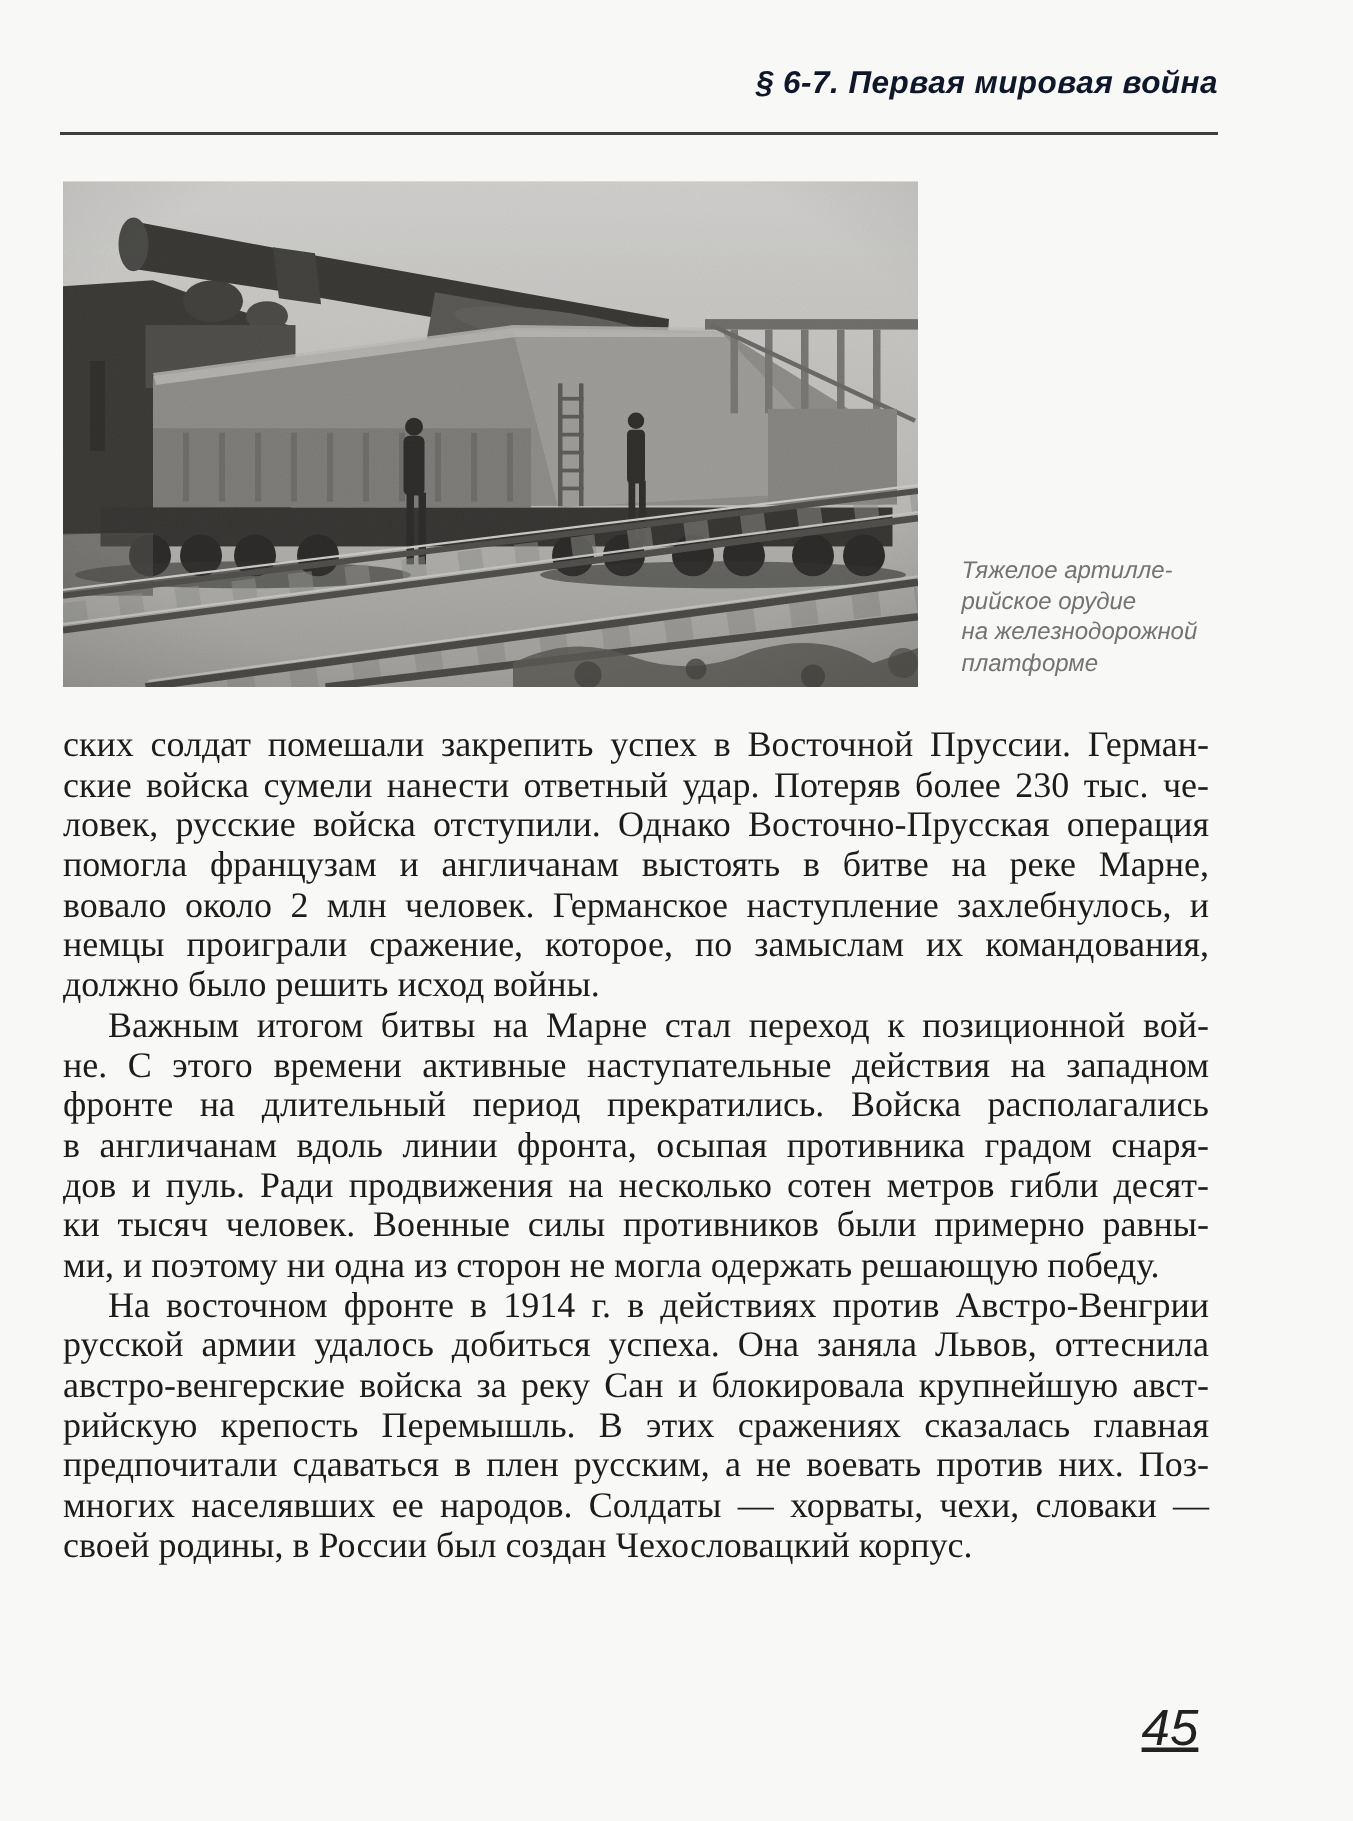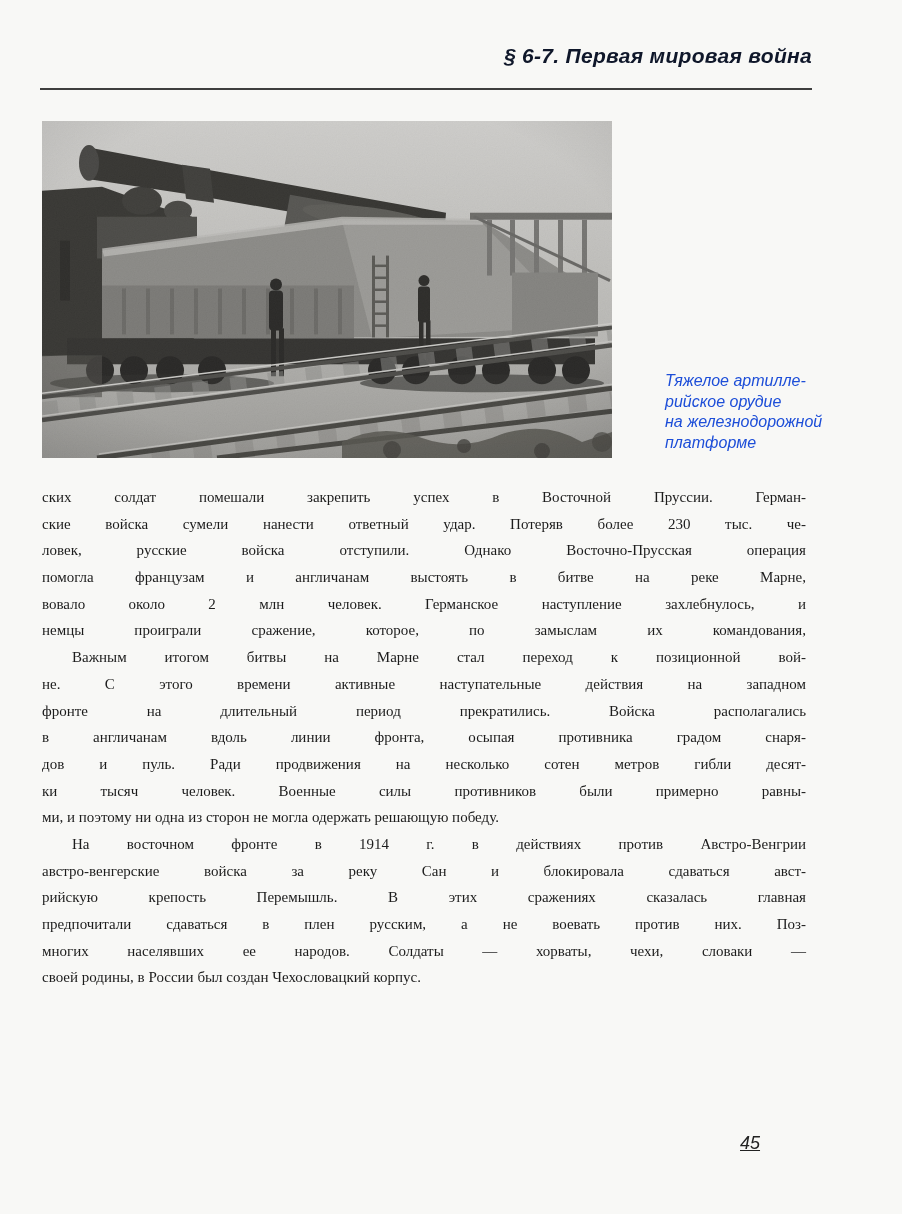--- a/index.html
+++ b/index.html
@@ -41,52 +41,51 @@
   .photo svg { display: block; width: 100%; height: 100%; }
 
   
   .caption {
     position: absolute;
     left: 641px; top: 371px; width: 200px;
     font-family: "Liberation Sans", sans-serif;
     font-style: italic;
     font-size: 16px;
     line-height: 20.5px;
-    color: #1d4ed8;
-    margin-left: 24px;
+    color: #737373;
   }
   .caption .cap-line { display: block; }
 
   
   .body-text {
     position: absolute;
     left: 42px; top: 484px; width: 764px;
-    font-size: 15px;
+    font-size: 24px;
     line-height: 26.7px;
     color: #1c1c1c;
   }
   .paragraph { margin: 0; }
   .line {
     text-align: justify;
     text-align-last: justify;
     white-space: normal;
     height: 26.7px;
     overflow: visible;
   }
   .line.para-end { text-align-last: left; }
   .line.indent { padding-left: 30px; }
 
   
   .page-number {
     position: absolute;
     top: 1133px; left: 740px; width: 80px;
-    text-align: left;
+    text-align: center;
     font-family: "Liberation Sans", sans-serif;
     font-style: italic;
-    font-size: 18px;
+    font-size: 34px;
     color: #222;
     text-decoration: underline;
   }
 </style>
 </head>
 <body>
 
 <div class="page">
 
   <div class="header-title">§ 6-7. Первая мировая война</div>
@@ -233,33 +232,35 @@
   </div>
 
   <div class="body-text">
       <div class="paragraph">
         <div class="line">ских солдат помешали закрепить успех в Восточной Пруссии. Герман-</div>
         <div class="line">ские войска сумели нанести ответный удар. Потеряв более 230 тыс. че-</div>
         <div class="line">ловек, русские войска отступили. Однако Восточно-Прусская операция</div>
         <div class="line">помогла французам и англичанам выстоять в битве на реке Марне,</div>
         <div class="line">вовало около 2 млн человек. Германское наступление захлебнулось, и</div>
         <div class="line">немцы проиграли сражение, которое, по замыслам их командования,</div>
+        <div class="line para-end">должно было решить исход войны.</div>
       </div>
       <div class="paragraph">
         <div class="line indent">Важным итогом битвы на Марне стал переход к позиционной вой-</div>
         <div class="line">не. С этого времени активные наступательные действия на западном</div>
         <div class="line">фронте на длительный период прекратились. Войска располагались</div>
         <div class="line">в англичанам вдоль линии фронта, осыпая противника градом снаря-</div>
         <div class="line">дов и пуль. Ради продвижения на несколько сотен метров гибли десят-</div>
         <div class="line">ки тысяч человек. Военные силы противников были примерно равны-</div>
         <div class="line para-end">ми, и поэтому ни одна из сторон не могла одержать решающую победу.</div>
       </div>
       <div class="paragraph">
         <div class="line indent">На восточном фронте в 1914 г. в действиях против Австро-Венгрии</div>
-        <div class="line">австро-венгерские войска за реку Сан и блокировала сдаваться авст-</div>
+        <div class="line">русской армии удалось добиться успеха. Она заняла Львов, оттеснила</div>
+        <div class="line">австро-венгерские войска за реку Сан и блокировала крупнейшую авст-</div>
         <div class="line">рийскую крепость Перемышль. В этих сражениях сказалась главная</div>
         <div class="line">предпочитали сдаваться в плен русским, а не воевать против них. Поз-</div>
         <div class="line">многих населявших ее народов. Солдаты — хорваты, чехи, словаки —</div>
         <div class="line para-end">своей родины, в России был создан Чехословацкий корпус.</div>
       </div>
     </div>
 
   <div class="page-number">45</div>
 
 </div>

